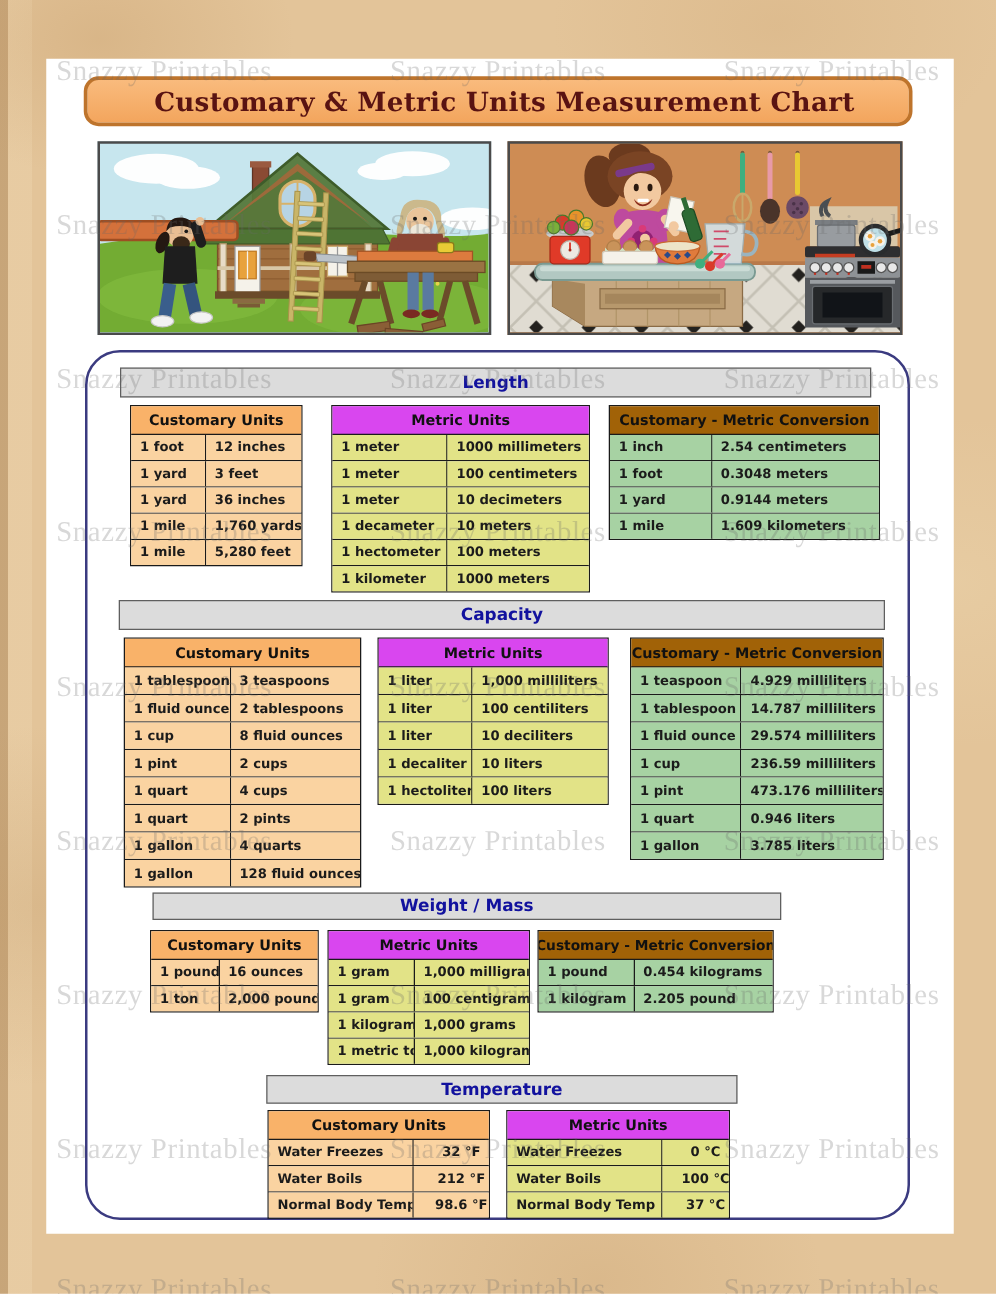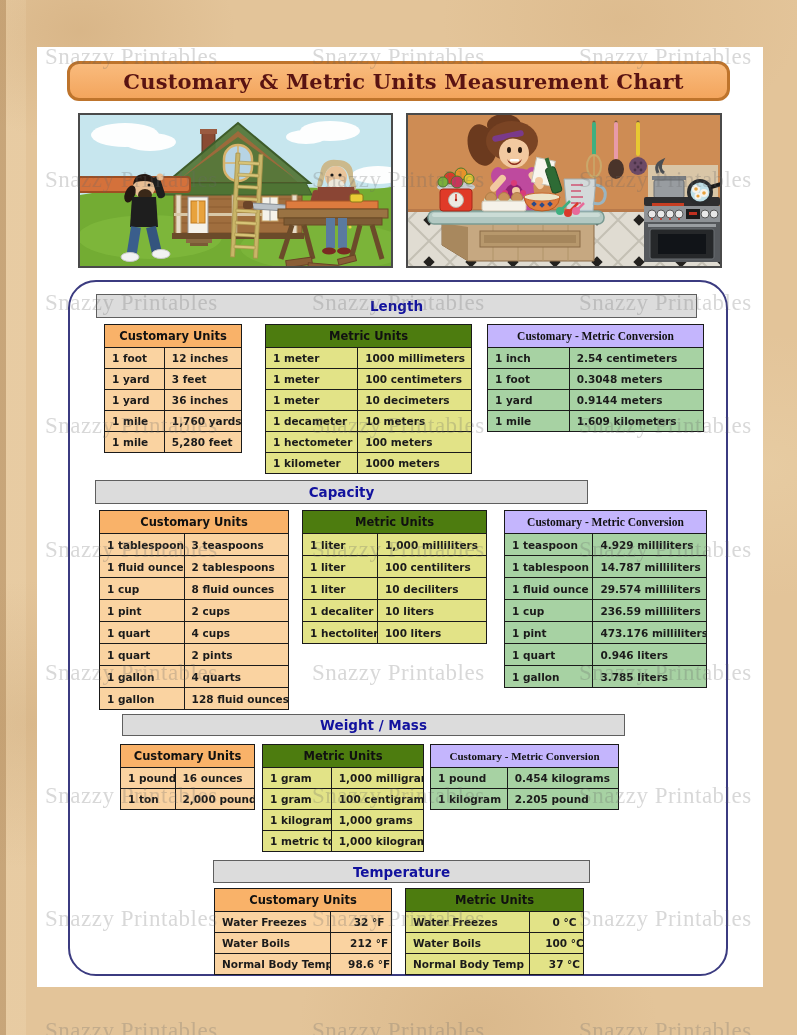--- a/index.html
+++ b/index.html
@@ -54,32 +54,32 @@
     white-space:nowrap;overflow:hidden;
   }
   .urow{display:flex;border-bottom:1px solid #1A1A1A;height:var(--rh,20px);}
   .urow:last-child{border-bottom:none;}
   .ucell{display:flex;align-items:center;box-sizing:border-box;padding-left:7px;
     font-weight:bold;font-size:10.5px;color:#1B1B1B;white-space:nowrap;overflow:hidden;}
   .ucell.c0{border-right:1px solid #1A1A1A;flex:0 0 var(--c0,44%);}
   .ucell.c1{flex:1;}
   .style-orange .uhead{background:#F9B269;}
   .style-orange .ucell{background:#FAD3A1;}
-  .style-yellow .uhead{background:#4d7c0f;}
+  .style-yellow .uhead{background:#d946ef;}
   .style-yellow .ucell{background:#E2E387;}
-  .style-green .uhead{background:#c4b5fd;font-family:Liberation Serif, serif;}
+  .style-green .uhead{background:#a16207;}
   .style-green .ucell{background:#A7D2A3;}
   
   .sec-length{--rh:20px}
   .sec-length .sec-bar{left:26px;top:12px;width:601px;height:24px}
   .sec-length .t0{left:34px;top:42px;width:138px;--c0:44%}
   .sec-length .t1{left:195px;top:42px;width:207px;--c0:45%}
   .sec-length .t2{left:417px;top:42px;width:217px;--c0:38%}
   .sec-capacity{--rh:21px}
-  .sec-capacity .sec-bar{left:25px;top:198px;width:493px;height:24px}
+  .sec-capacity .sec-bar{left:25px;top:198px;width:613px;height:24px}
   .sec-capacity .t0{left:29px;top:228px;width:190px;--c0:45%}
   .sec-capacity .t1{left:232px;top:228px;width:185px;--c0:41%}
   .sec-capacity .t2{left:434px;top:228px;width:203px;--c0:44%}
   .sec-weight{--rh:20px}
   .sec-weight .sec-bar{left:52px;top:432px;width:503px;height:22px}
   .sec-weight .t0{left:50px;top:462px;width:135px;--c0:41%}
   .sec-weight .t1{left:192px;top:462px;width:162px;--c0:43%}
   .sec-weight .t2{left:360px;top:462px;width:189px;--c0:41%}
   .sec-weight .t2 .uhead{font-size:11px}
   .sec-temperature{--rh:20px}

